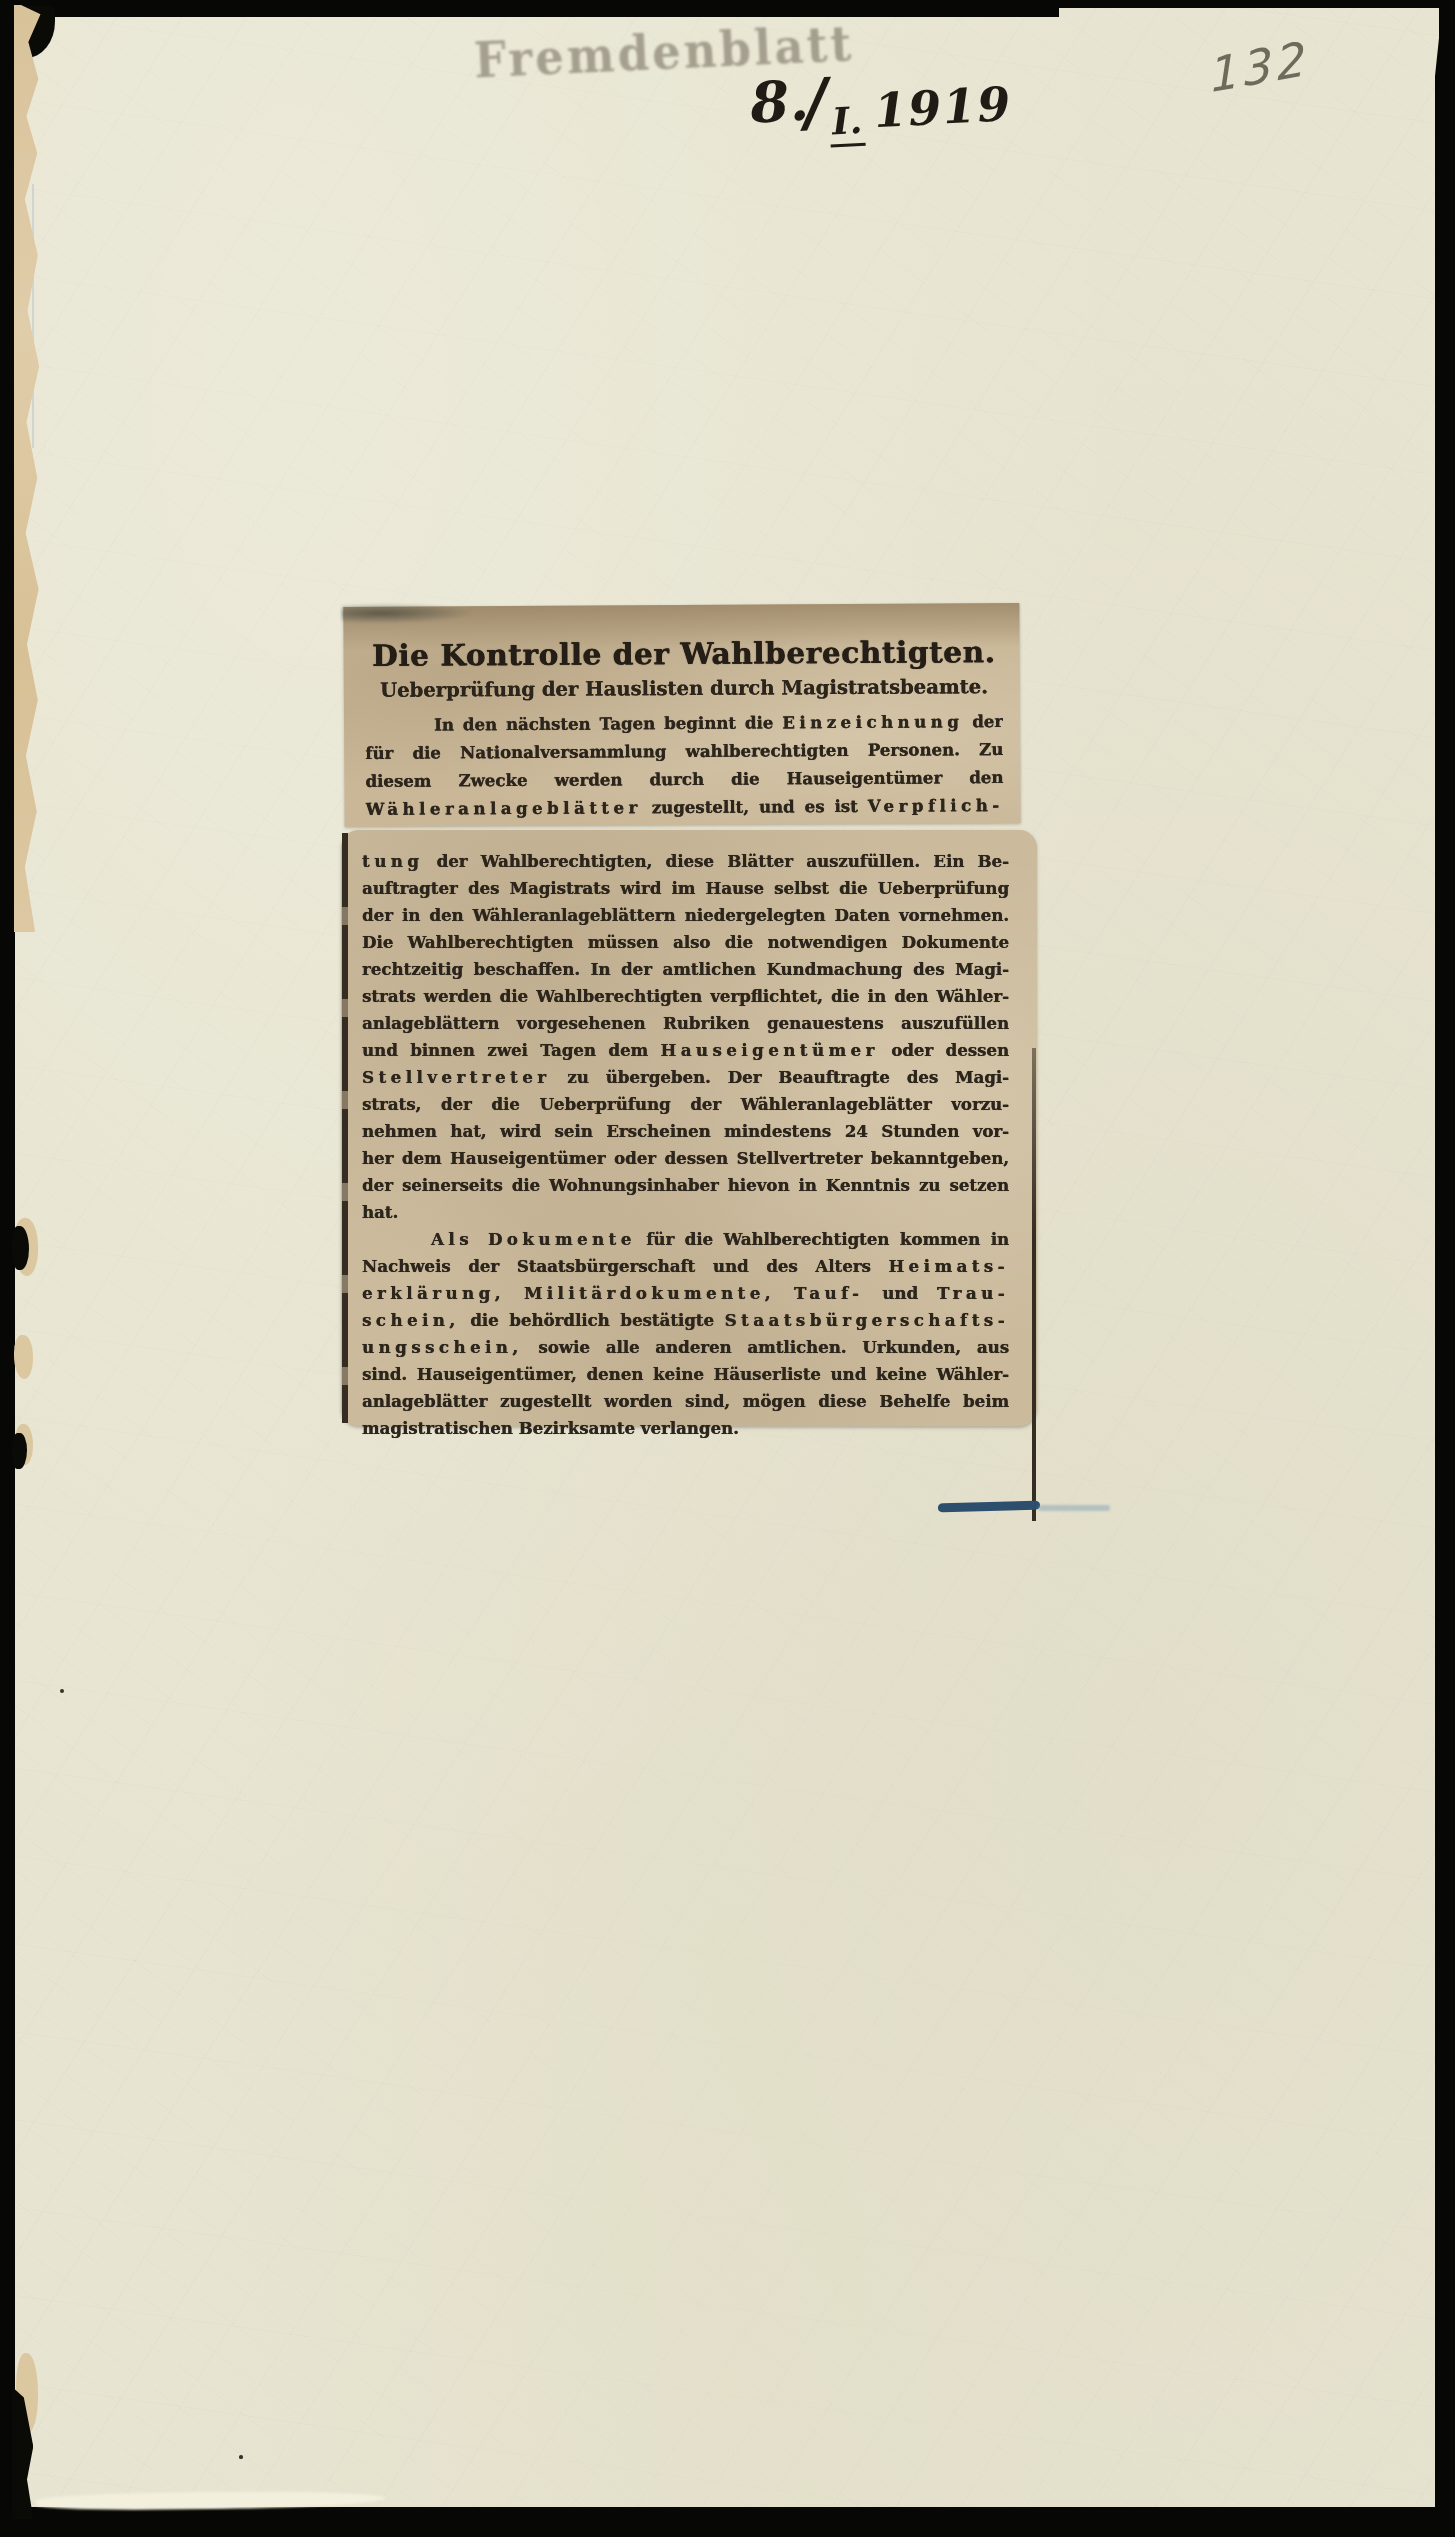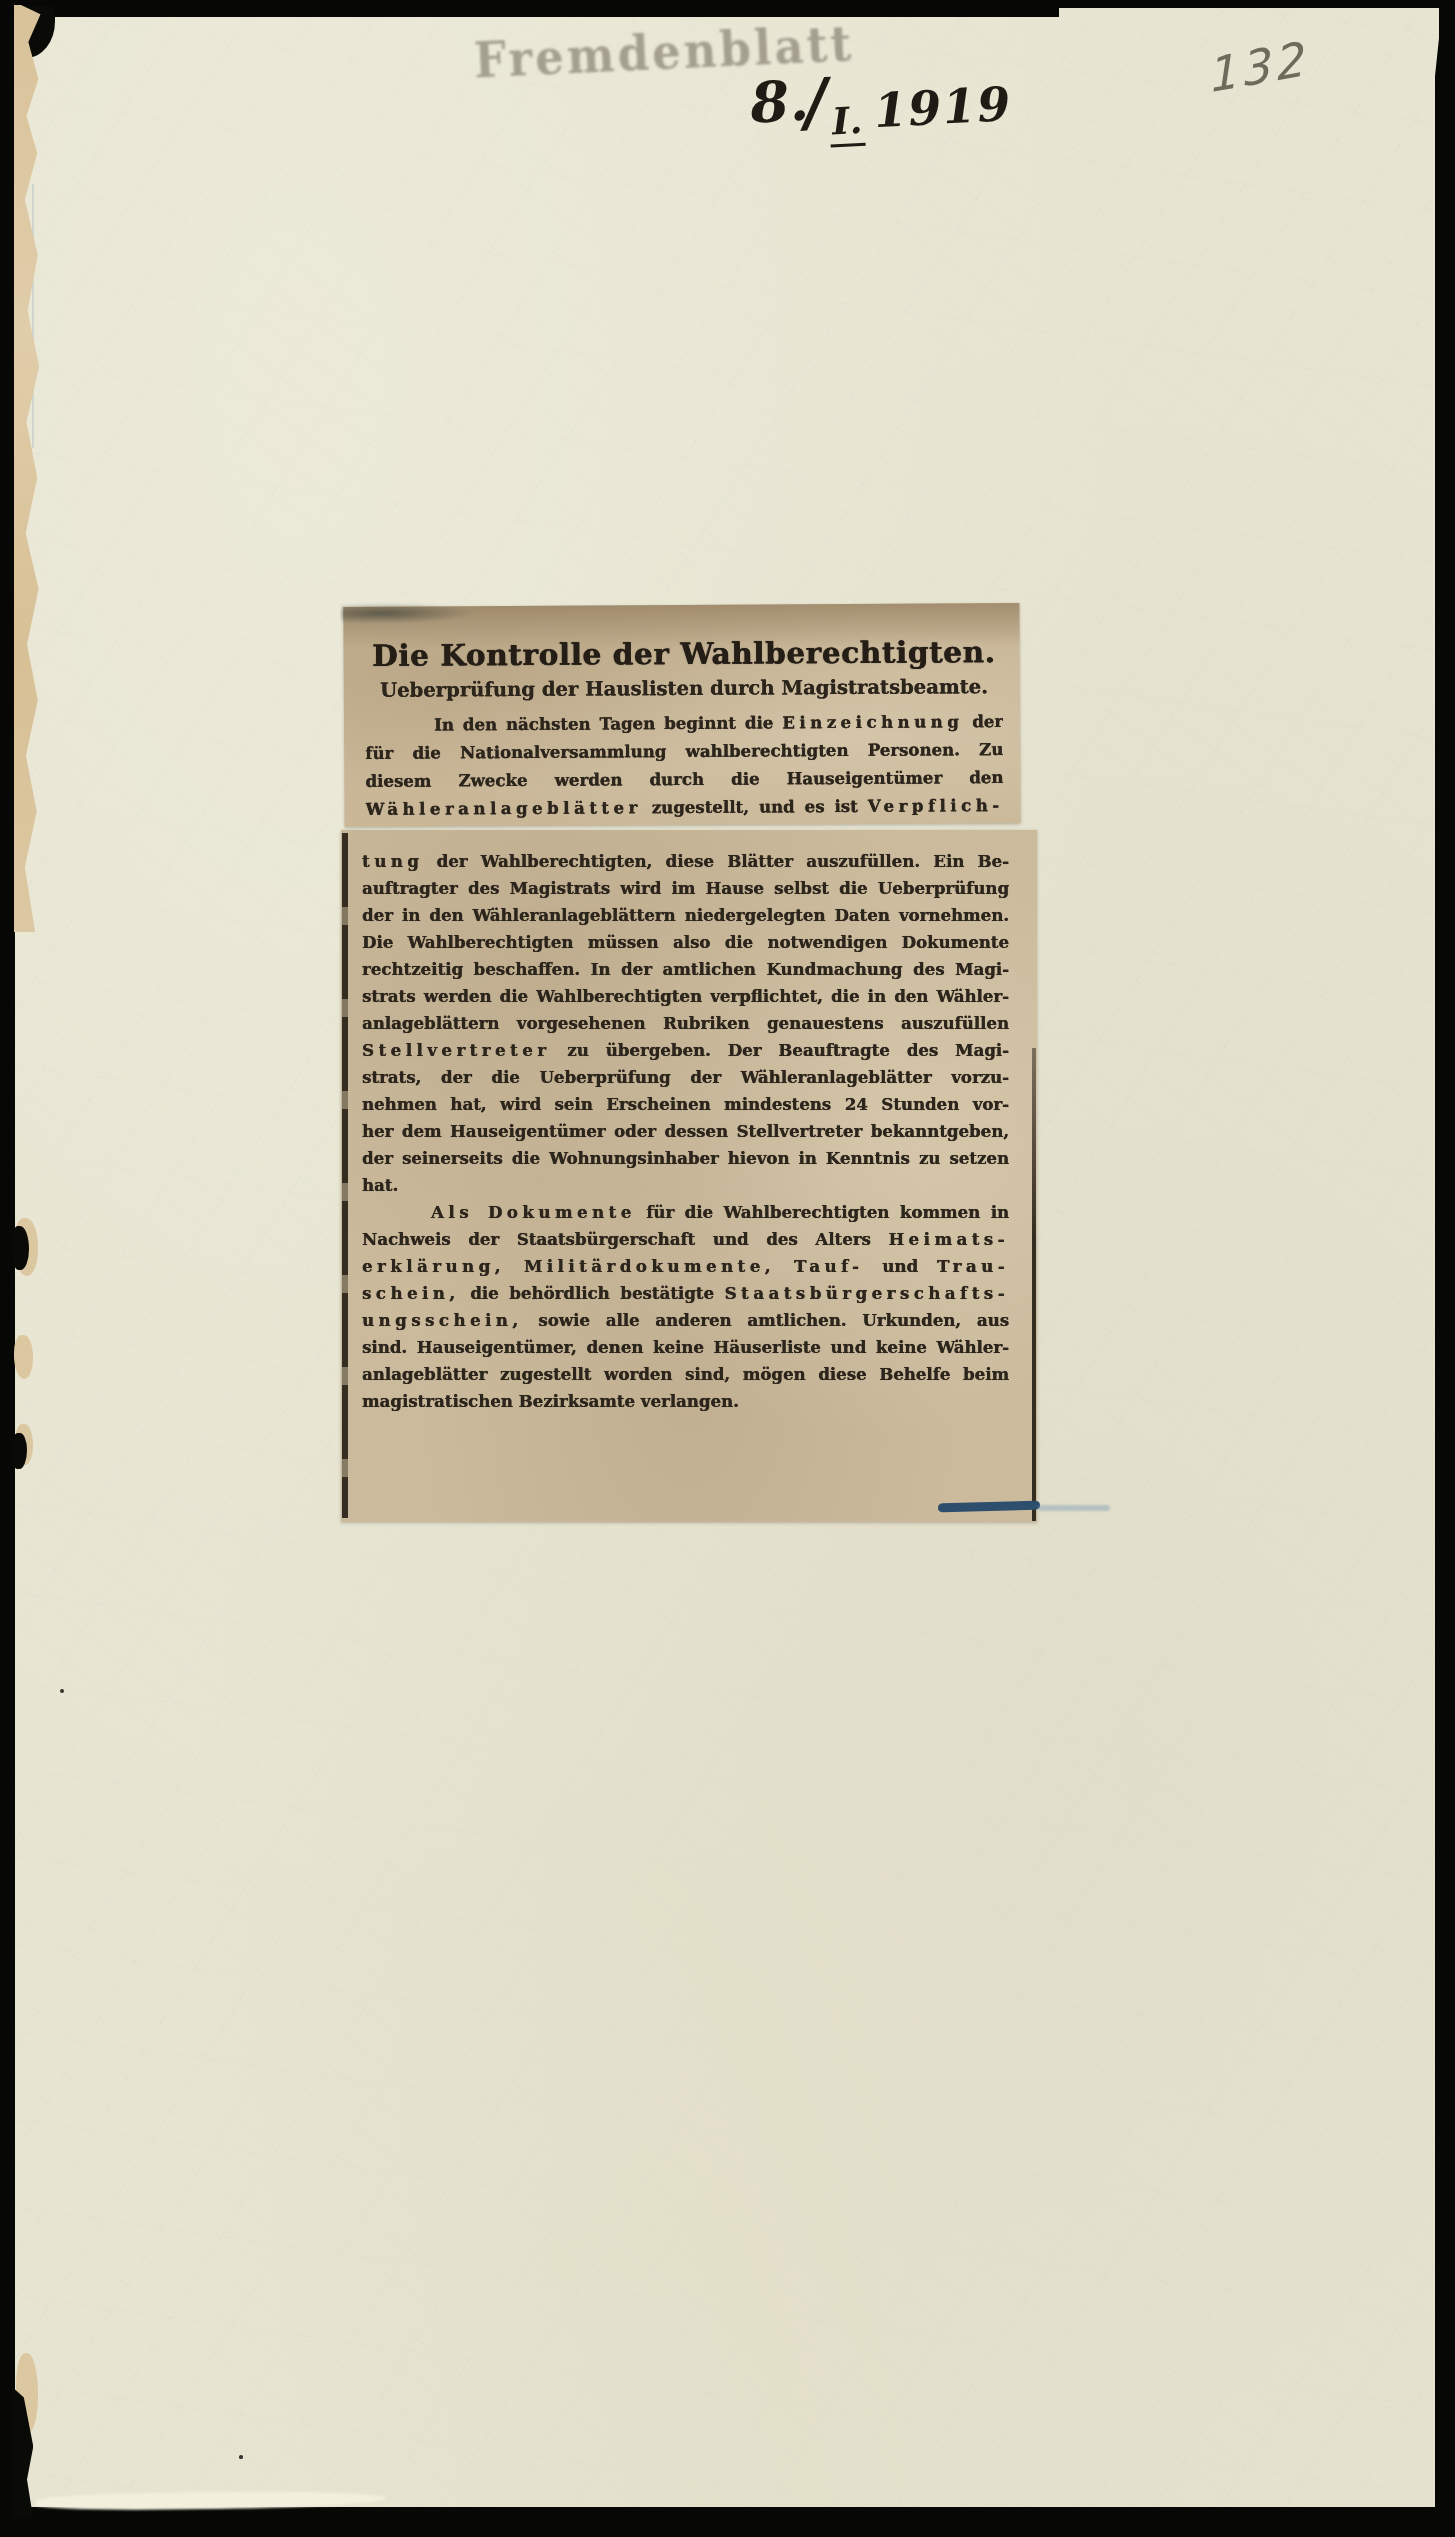--- a/index.html
+++ b/index.html
@@ -81,28 +81,29 @@
       linear-gradient(180deg, rgba(125,103,72,0.50) 0px, rgba(133,112,82,0.28) 23px, rgba(0,0,0,0) 44px),
       radial-gradient(ellipse at 18% 30%, rgba(120,95,62,0.18), transparent 55%),
       radial-gradient(ellipse at 75% 60%, rgba(255,248,228,0.22), transparent 60%),
       #c9b798;
     padding:31px 17px 0 21px;box-sizing:border-box;
     box-shadow:0 1.2px 3.1px rgba(40,30,15,0.25);
   }
   .clip1-smudge{position:absolute;left:-2.5px;top:-3.7px;width:135px;height:21px;
       background:radial-gradient(ellipse at 30% 50%, rgba(35,45,42,0.55), transparent 70%);filter:blur(1.2px);}
   .clip2{
-    left:341px;top:830px;width:696px;height:692px;
+    left:341px;top:830px;width:696px;height:596px;
     background:
       radial-gradient(ellipse at 30% 20%, rgba(120,95,62,0.14), transparent 50%),
       radial-gradient(ellipse at 80% 45%, rgba(255,248,228,0.20), transparent 55%),
       radial-gradient(ellipse at 50% 80%, rgba(120,95,62,0.12), transparent 55%),
       #cbba9c;
     padding:18.4px 28px 0 21px;box-sizing:border-box;
     box-shadow:0 1.2px 3.1px rgba(40,30,15,0.25);
+    border-radius:18px;
   }
   .clip2::before{ 
     content:"";position:absolute;left:1.2px;top:2.5px;width:5.5px;height:99%;
     background:repeating-linear-gradient(180deg,#352d22 0 74px, rgba(53,45,34,0.45) 74px 92px);
   }
   .clip2::after{ 
     content:"";position:absolute;right:0.6px;top:218px;width:4.3px;height:473px;
     background:linear-gradient(180deg, rgba(53,45,34,0.55), #352d22 40%);
   }
   .clip-title{
@@ -159,20 +160,21 @@
 
 <div class="clip clip2">
   <div>
       <div class="tline"><span class="sp">tung</span> der Wahlberechtigten, diese Blätter auszufüllen. Ein Be-</div>
       <div class="tline">auftragter des Magistrats wird im Hause selbst die Ueberprüfung</div>
       <div class="tline">der in den Wähleranlageblättern niedergelegten Daten vornehmen.</div>
       <div class="tline">Die Wahlberechtigten müssen also die notwendigen Dokumente</div>
       <div class="tline">rechtzeitig beschaffen. In der amtlichen Kundmachung des Magi-</div>
       <div class="tline">strats werden die Wahlberechtigten verpflichtet, die in den Wähler-</div>
       <div class="tline">anlageblättern vorgesehenen Rubriken genauestens auszufüllen</div>
+      <div class="tline">und binnen zwei Tagen dem <span class="sp">Hauseigentümer</span> oder dessen</div>
       <div class="tline"><span class="sp">Stellvertreter</span> zu übergeben. Der Beauftragte des Magi-</div>
       <div class="tline">strats, der die Ueberprüfung der Wähleranlageblätter vorzu-</div>
       <div class="tline">nehmen hat, wird sein Erscheinen mindestens 24 Stunden vor-</div>
       <div class="tline">her dem Hauseigentümer oder dessen Stellvertreter bekanntgeben,</div>
       <div class="tline">der seinerseits die Wohnungsinhaber hievon in Kenntnis zu setzen</div>
       <div class="tline short">hat.</div>
       <div class="tline indent"><span class="sp">Als Dokumente</span> für die Wahlberechtigten kommen in</div>
       <div class="tline">Nachweis der Staatsbürgerschaft und des Alters <span class="sp">Heimats-</span></div>
       <div class="tline"><span class="sp">erklärung,</span> <span class="sp">Militärdokumente,</span> <span class="sp">Tauf-</span> und <span class="sp">Trau-</span></div>
       <div class="tline"><span class="sp">schein,</span> die behördlich bestätigte <span class="sp">Staatsbürgerschafts-</span></div>

